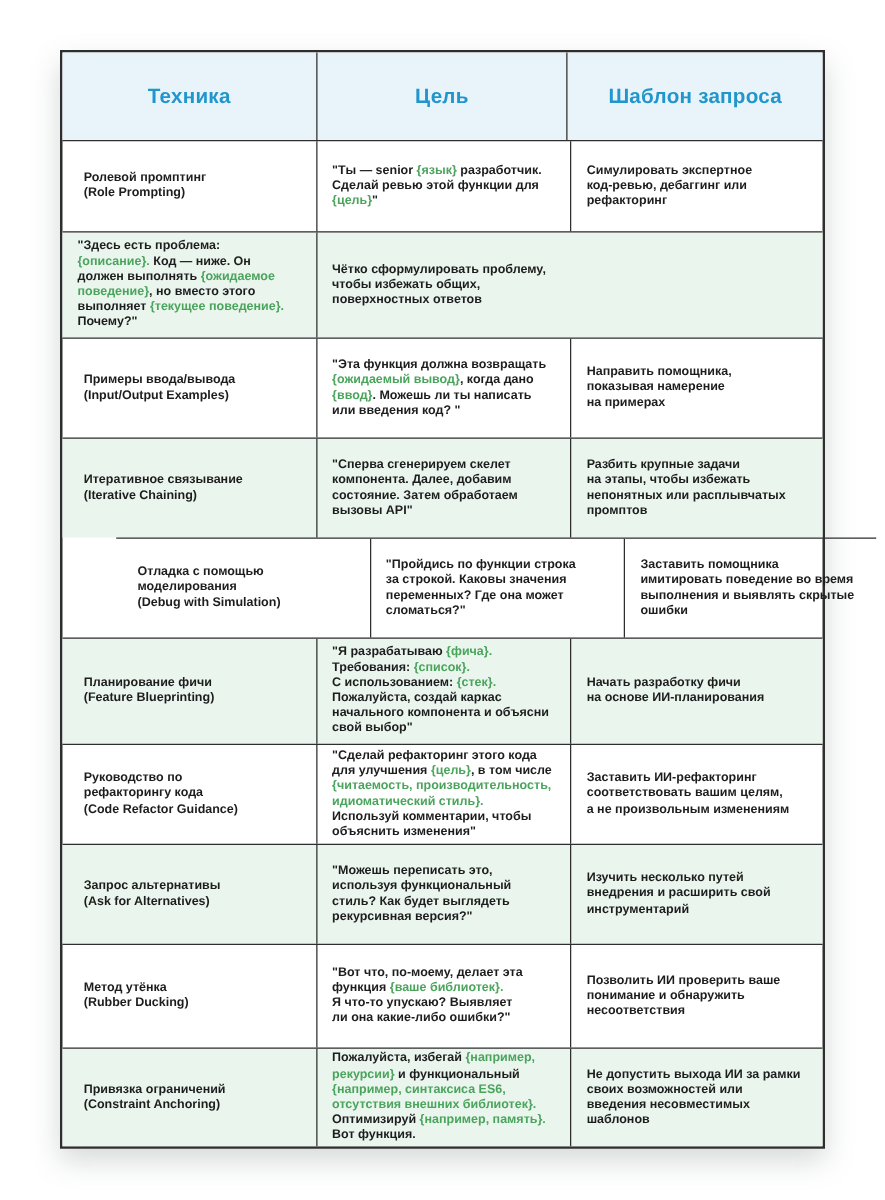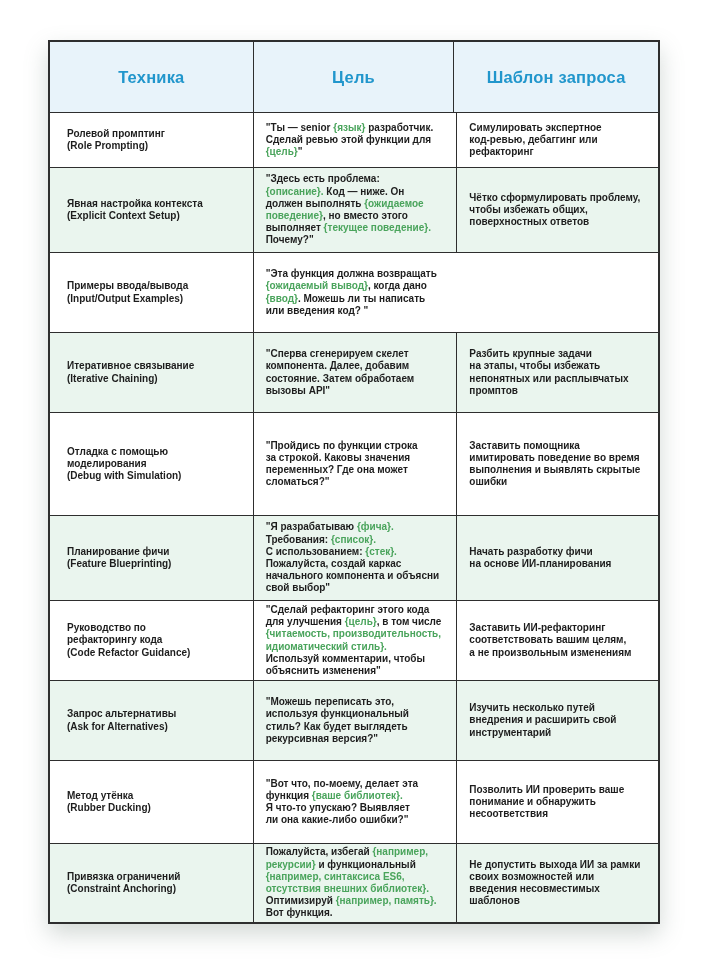--- a/index.html
+++ b/index.html
@@ -25,25 +25,25 @@
     background:#ffffff;
     box-shadow:0 10px 22px rgba(110,130,120,0.30);
   }
   .row{display:flex;width:100%;}
   .header-row{
     height:70px;
     background:var(--header-bg);
   }
   .tbody .row{border-top:1px solid var(--border);}
   .tbody .row:nth-child(even){background:var(--row-alt);}
-  .tbody .row:nth-child(1){height:55px;}
+  .tbody .row:nth-child(1){height:73px;}
   .tbody .row:nth-child(2){height:85px;}
   .tbody .row:nth-child(3){height:80px;}
   .tbody .row:nth-child(4){height:80px;}
-  .tbody .row:nth-child(5){height:103px;}
+  .tbody .row:nth-child(5){height:80px;margin-left:43px;}
   .tbody .row:nth-child(6){height:85px;}
   .tbody .row:nth-child(7){height:80px;}
   .tbody .row:nth-child(8){height:80px;}
   .tbody .row:nth-child(9){height:83px;}
   .tbody .row:nth-child(10){height:79px;}
   .cell{
     display:flex;
     flex-direction:column;
     justify-content:center;
     border-right:1px solid var(--border);
@@ -101,24 +101,20 @@
 </span><span class="green">{цель}</span><span>"</span></span>
     </div>
     <div class="cell col-goal">
       <span class="body-text">Симулировать экспертное
 код-ревью, дебаггинг или
 рефакторинг</span>
     </div>
   </div>
 
   <div class="row">
-    <div class="cell col-technique">
-      <span class="body-text">Явная настройка контекста
-(Explicit Context Setup)</span>
-    </div>
     <div class="cell col-template">
       <span class="body-text"><span>"Здесь есть проблема:
 </span><span class="green">{описание}.</span><span> Код — ниже. Он
 должен выполнять </span><span class="green">{ожидаемое
 поведение}</span><span>, но вместо этого
 выполняет </span><span class="green">{текущее поведение}.</span><span>
 Почему?"</span></span>
     </div>
     <div class="cell col-goal">
       <span class="body-text">Чётко сформулировать проблему,
@@ -131,20 +127,25 @@
     <div class="cell col-technique">
       <span class="body-text">Примеры ввода/вывода
 (Input/Output Examples)</span>
     </div>
     <div class="cell col-template">
       <span class="body-text"><span>"Эта функция должна возвращать
 </span><span class="green">{ожидаемый вывод}</span><span>, когда дано
 </span><span class="green">{ввод}</span><span>. Можешь ли ты написать
 или введения код? "</span></span>
     </div>
+    <div class="cell col-goal">
+      <span class="body-text">Направить помощника,
+показывая намерение
+на примерах</span>
+    </div>
   </div>
 
   <div class="row">
     <div class="cell col-technique">
       <span class="body-text">Итеративное связывание
 (Iterative Chaining)</span>
     </div>
     <div class="cell col-template">
       <span class="body-text"><span>"Сперва сгенерируем скелет
 компонента. Далее, добавим

